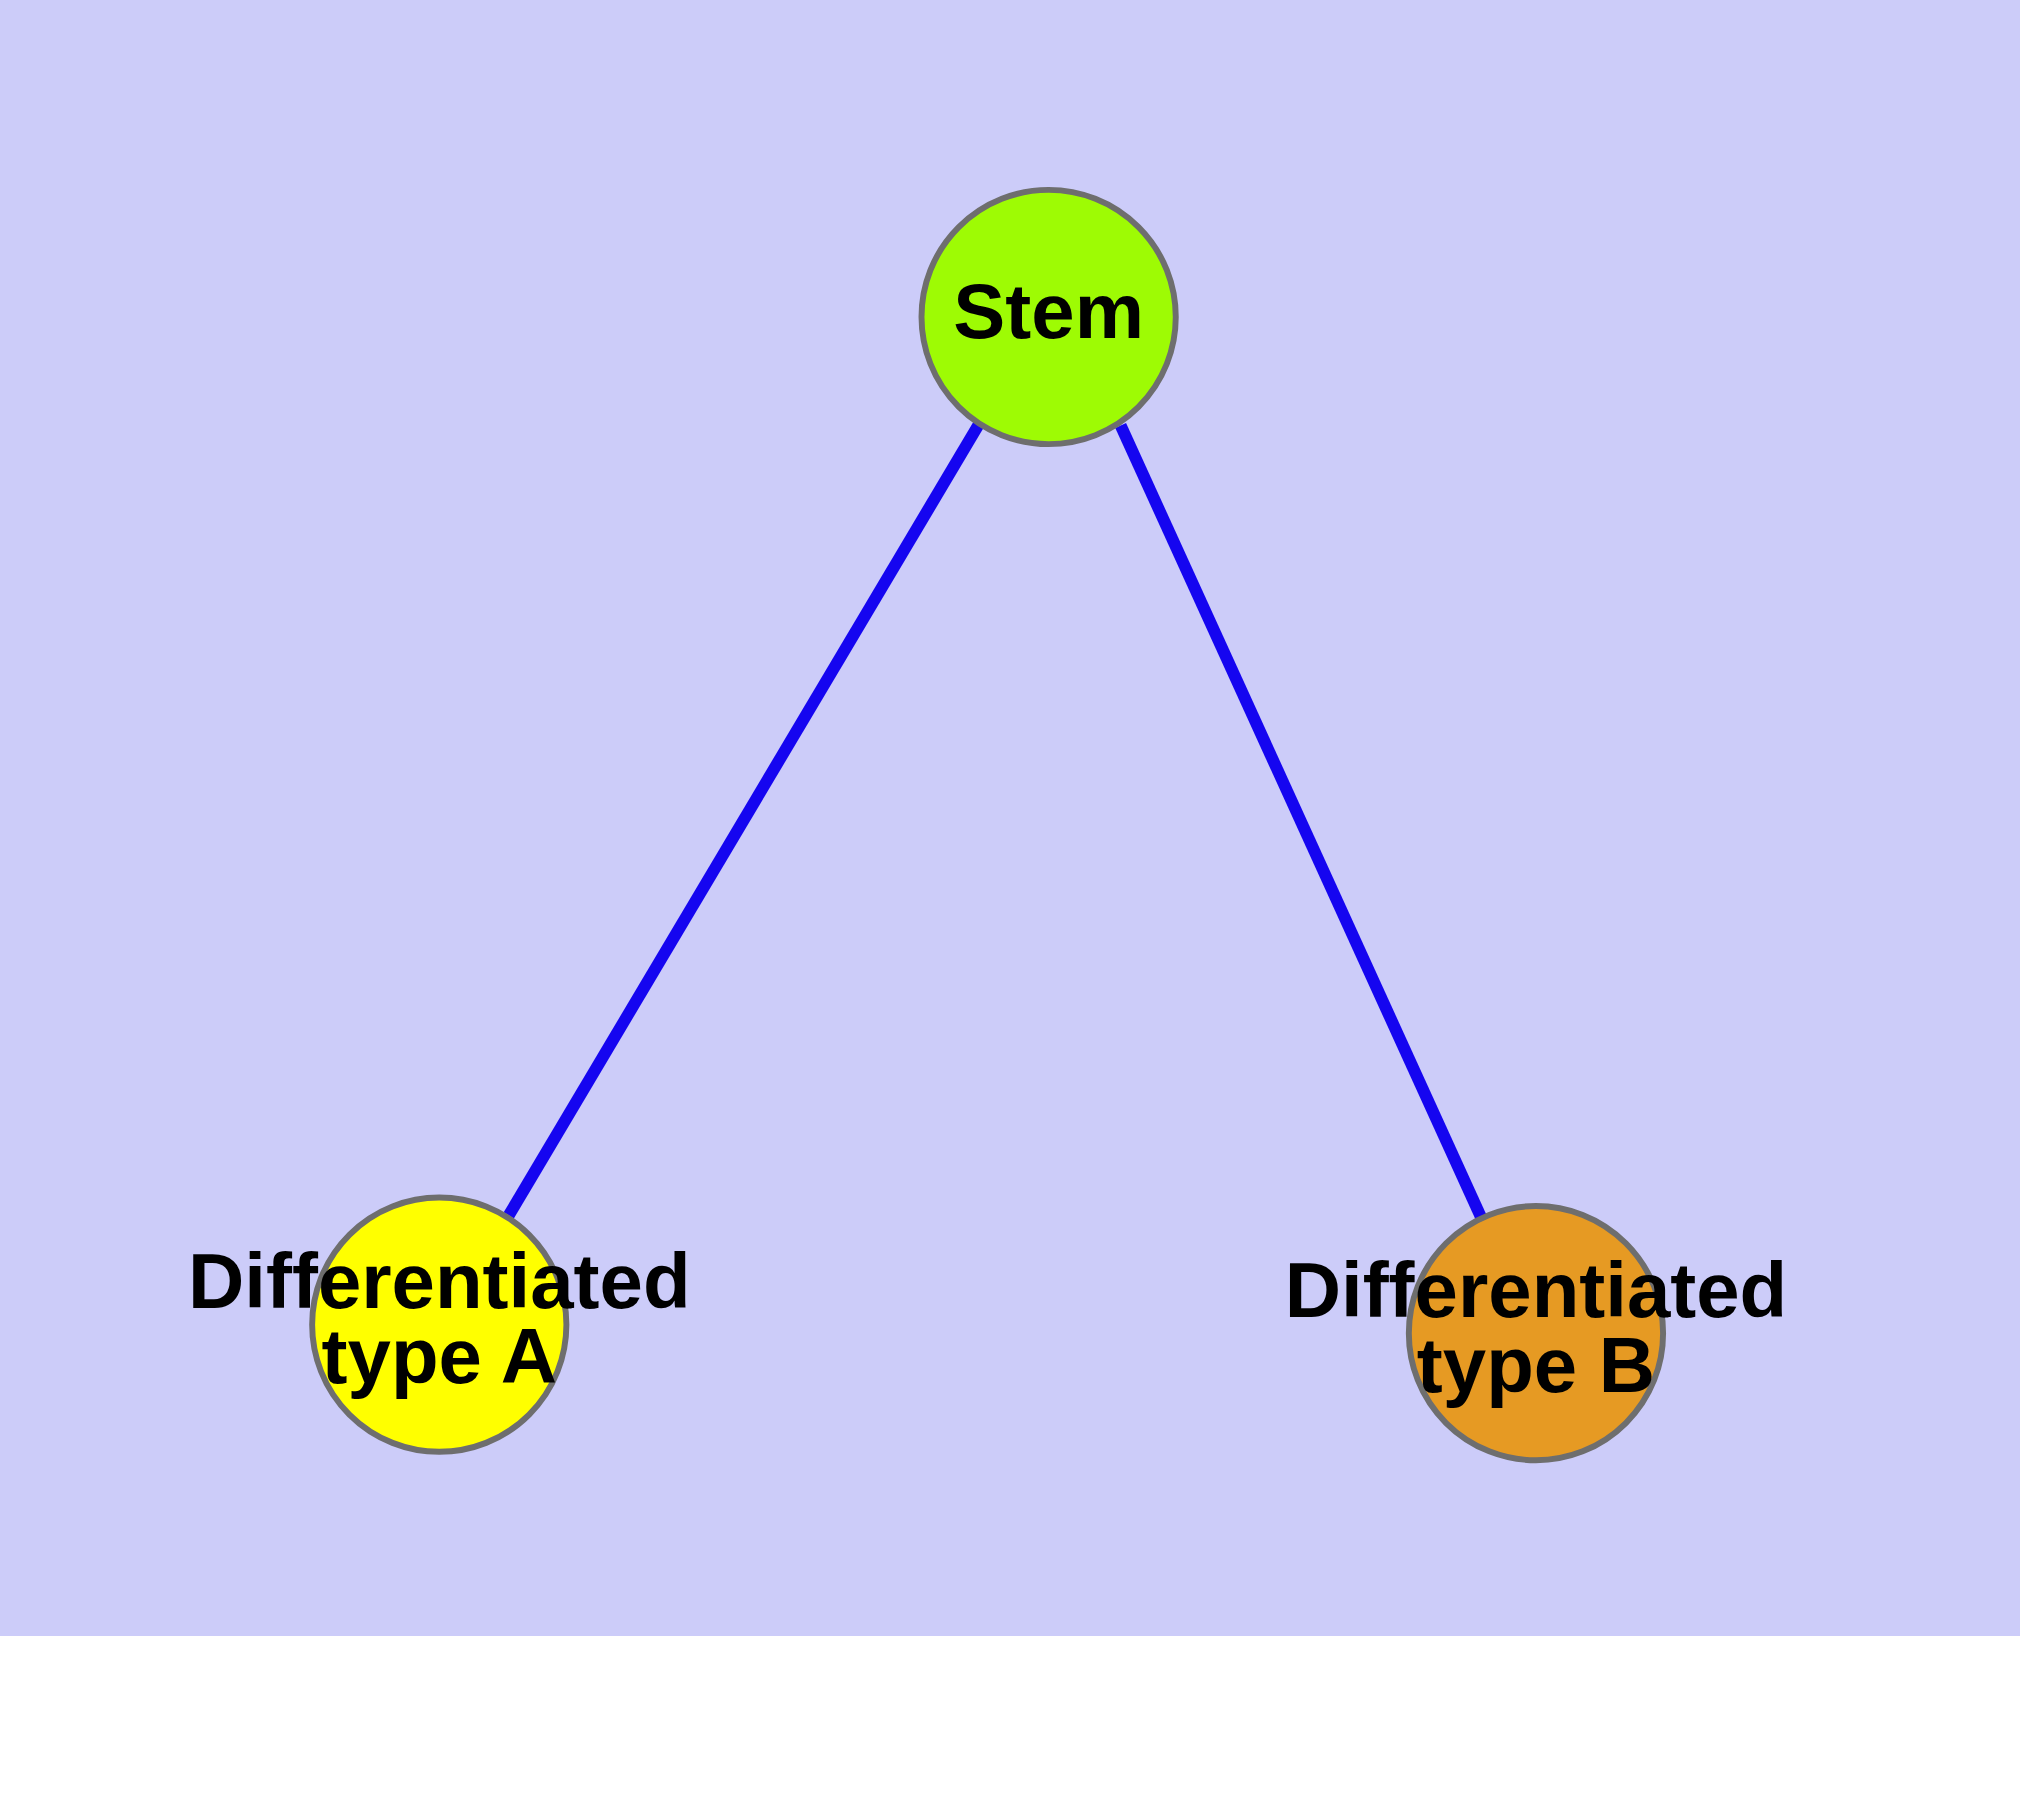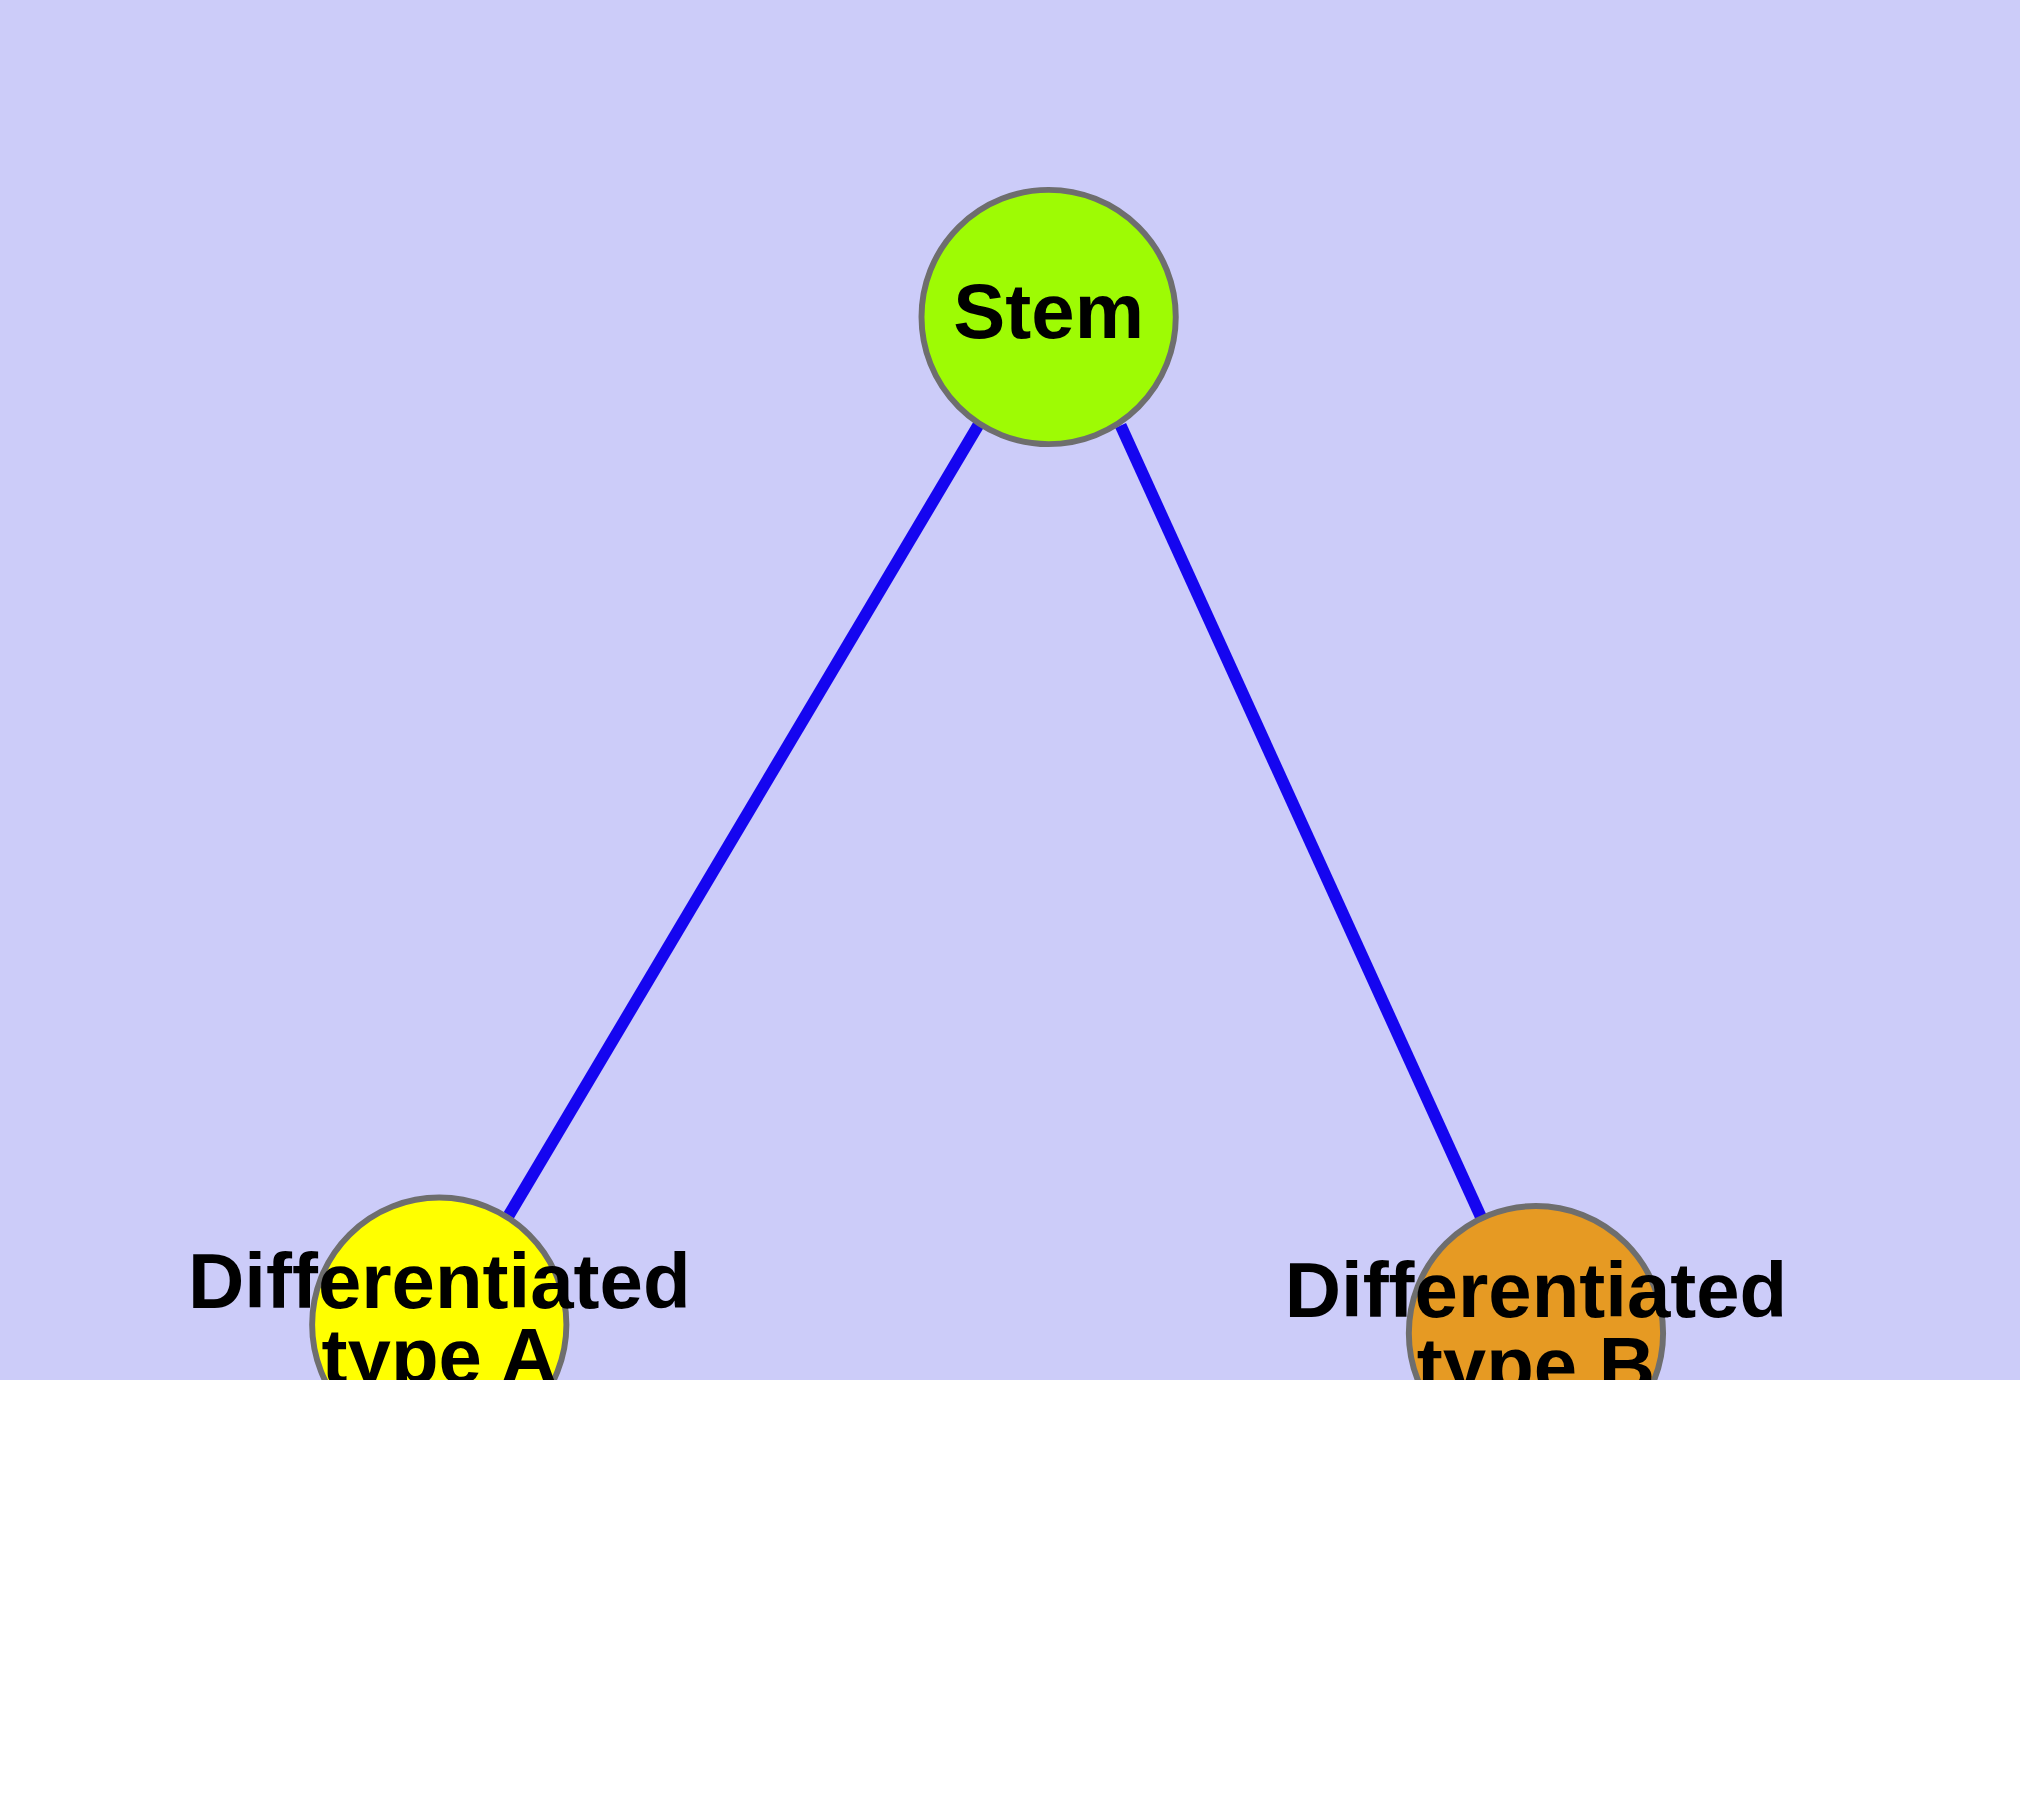--- a/index.html
+++ b/index.html
@@ -31,21 +31,21 @@
   .node-label {
     font-weight: bold;
     fill: #000000;
     text-anchor: middle;
     dominant-baseline: middle;
   }
 </style>
 </head>
 <body>
 
-<div id="canvas" style="width: 2021px; height: 1380px;">
+<div id="canvas" style="width: 2021px; height: 1636px;">
   <div id="plot-background" style="background: rgb(204, 204, 249); width: 2021px; height: 1812px;"></div>
 
   <svg id="graph-svg" viewBox="0 0 2384 2138" xmlns="http://www.w3.org/2000/svg">
     <g id="edge-layer">
       <line id="edge-0" x1="1155" y1="500" x2="600" y2="1434" stroke="#1505f0" stroke-width="14" stroke-linecap="butt"></line>
       <line id="edge-1" x1="1322" y1="502" x2="1748" y2="1438" stroke="#1505f0" stroke-width="14" stroke-linecap="butt"></line>
     </g>
 
     <g id="node-layer">
       <g>

